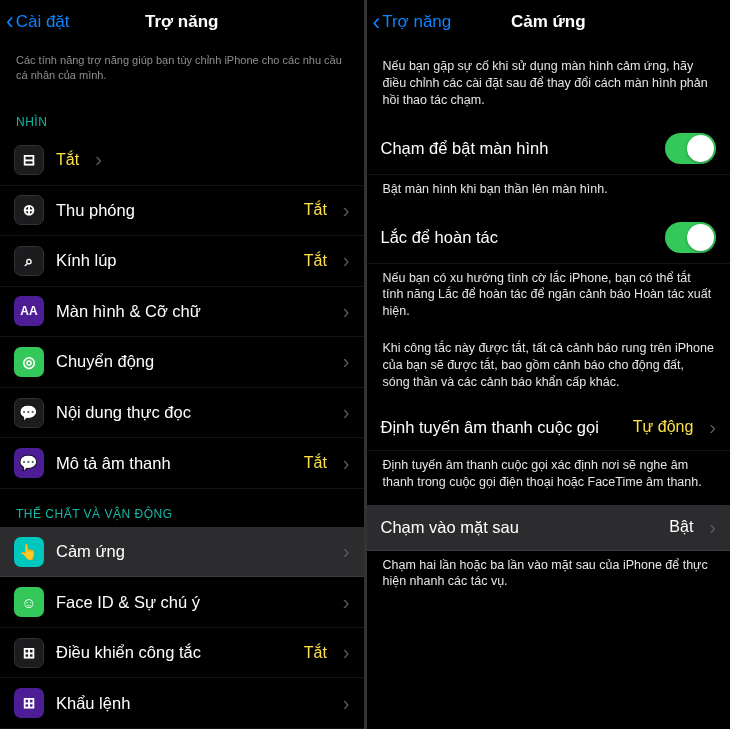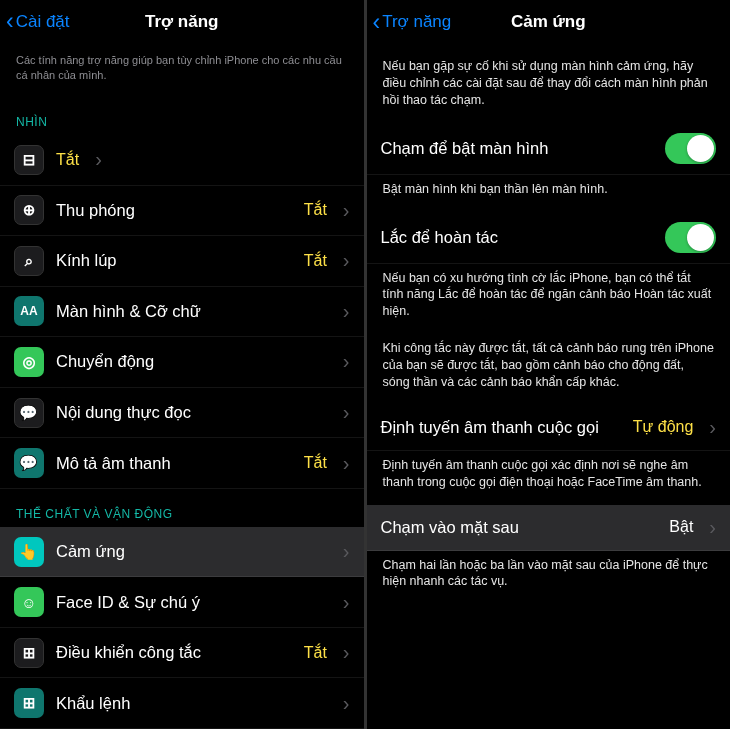--- a/index.html
+++ b/index.html
@@ -96,21 +96,21 @@
   top: 2px; right: 2px;
   box-shadow: 0 1px 3px rgba(0,0,0,0.3);
 }
 .footer {
   color: #e5e5e5;
   font-size: 12.5px;
   line-height: 1.35;
   padding: 6px 16px 14px;
 }
 .ic-black { background: #1c1c1e; color: #fff; border: 0.5px solid #333;}
-.ic-blue { background: #0f766e; color: #fff; }
+.ic-blue { background: #4c1d95; color: #fff; }
 .ic-green { background: #34c759; color: #fff; }
 .ic-cyan { background: #00c7be; color: #fff; }
 </style>
 </head>
 <body>
 
 <div class="screen">
   <div class="nav">
     <div class="back">
       <span class="chev">‹</span>

